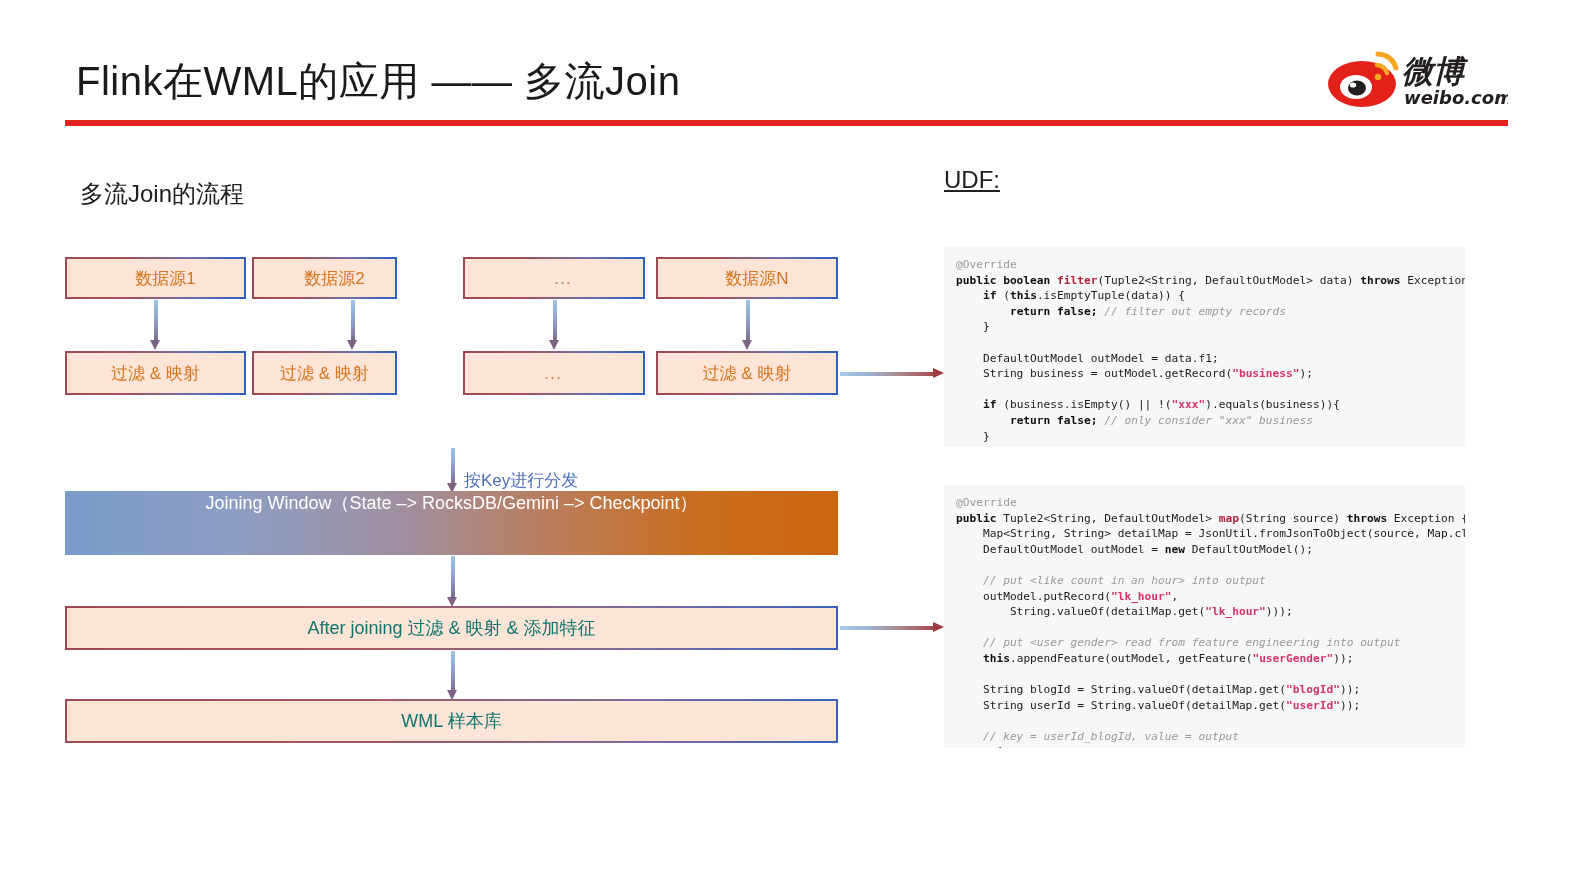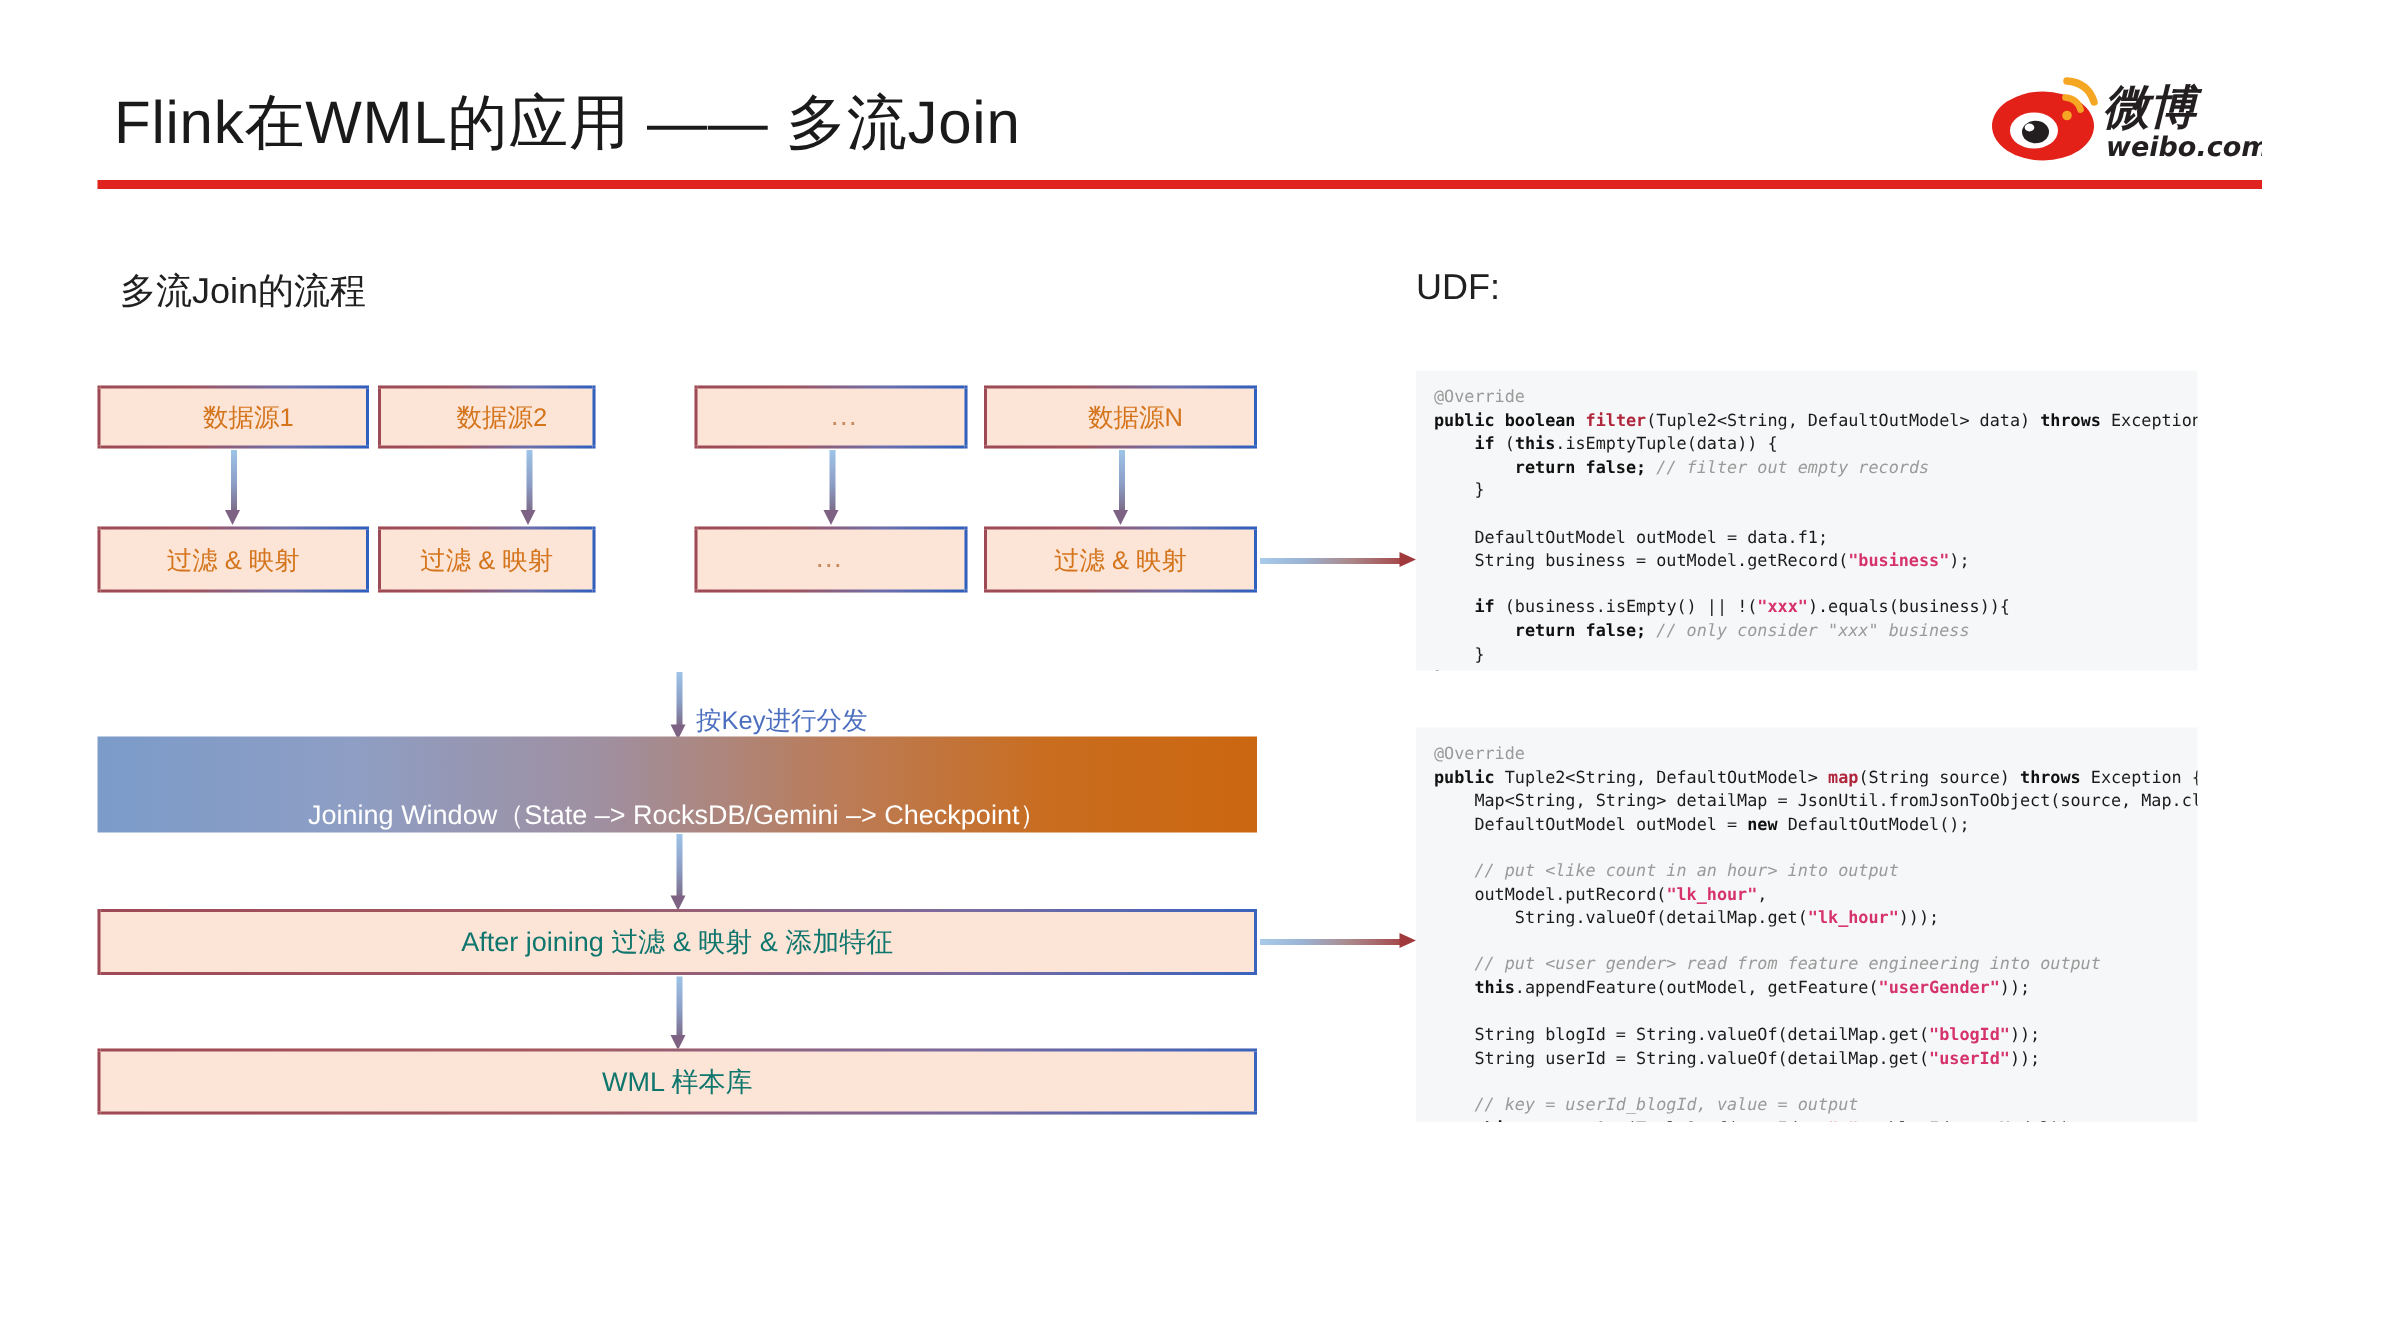--- a/index.html
+++ b/index.html
@@ -24,21 +24,21 @@
 
   
   .logo { position: absolute; left: 1326px; top: 46px; width: 182px; height: 66px; }
   .logo svg { display: block; }
 
   
   .section-label {
     position: absolute; font-size: 24px; color: #202020; white-space: nowrap;
   }
   #lbl-flow { left: 80px; top: 178px; }
-  #lbl-udf  { left: 944px; top: 178px; }
+  #lbl-udf  { left: 944px; top: 166px; text-decoration: underline; }
 
   
   .fbox {
     position: absolute;
     background: #fce4d6;
     border: 2px dashed transparent;
     border-image: linear-gradient(90deg,#9e4a56 0%,#a0545f 35%,#6a6fae 70%,#2f5fbf 100%) 1;
     display: flex; align-items: center; justify-content: center;
     color: #d4741b; font-size: 17px; white-space: nowrap;
   }
@@ -73,21 +73,21 @@
   
   .key-label {
     position: absolute; left: 464px; top: 469px;
     font-size: 17px; color: #4d6fbf; white-space: nowrap;
   }
 
   
   .join-bar {
     position: absolute; left: 65px; top: 491px; width: 773px; height: 64px;
     background: linear-gradient(90deg,#7b9bc9 0%,#8e9ec4 22%,#a08f9f 44%,#bb7c58 64%,#c96d1f 82%,#cb6610 100%);
-    display: flex; align-items: flex-end; justify-content: center;
+    display: flex; align-items: flex-start; justify-content: center;
     color: #ffffff; font-size: 18px; white-space: nowrap;
   }
 
   
   .wbox {
     position: absolute; left: 65px; width: 773px;
     background: #fce4d6;
     border: 2px dashed transparent;
     border-image: linear-gradient(90deg,#9e4a56 0%,#a45a62 40%,#7a6ba0 75%,#3a63bd 100%) 1;
     display: flex; align-items: center; justify-content: center;

